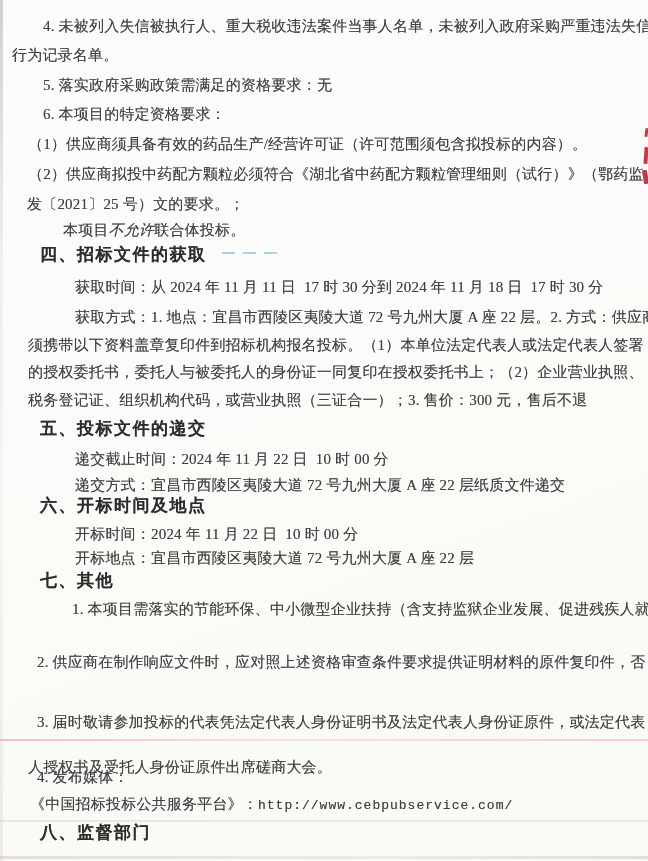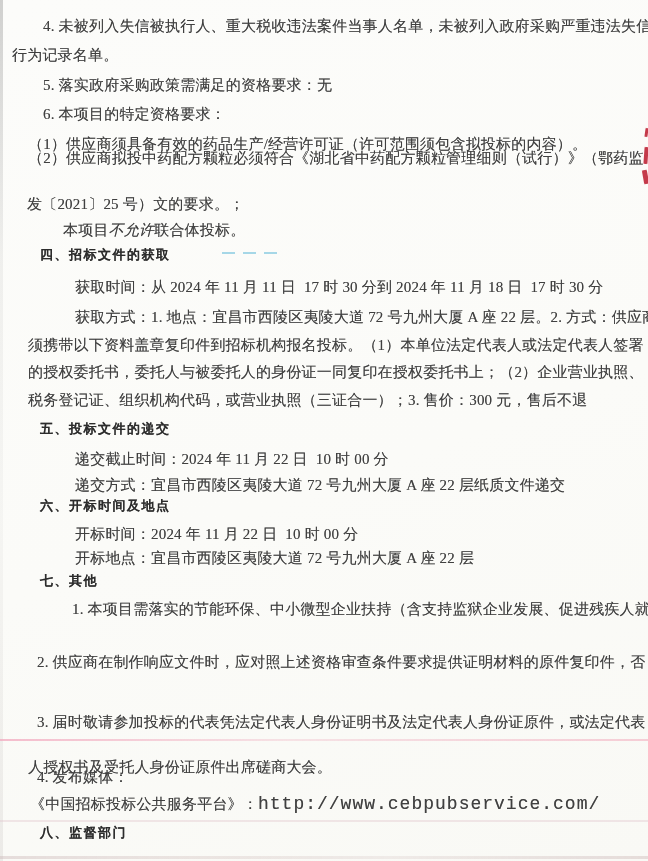--- a/index.html
+++ b/index.html
@@ -18,28 +18,28 @@
   .line{
     position:absolute;
     white-space:pre;
     font-size:15px;
     line-height:20px;
     color:#404040;
     letter-spacing:0.2px;
     text-shadow:0 0 0.5px rgba(70,70,70,0.55);
   }
   .heading{
-    font-size:13px;
+    font-size:17px;
     font-weight:700;
     color:#2c2c2c;
     letter-spacing:1.5px;
     text-shadow:0 0 0.6px rgba(40,40,40,0.6);
   }
   .it{font-style:italic;}
-  .url{font-family:"Liberation Mono","DejaVu Sans Mono",monospace;font-size:18px;letter-spacing:1px;}
+  .url{font-family:"Liberation Mono","DejaVu Sans Mono",monospace;font-size:13px;letter-spacing:1px;}
   
   .edge-left{
     position:absolute;left:0;top:0;width:3px;height:861px;
     background:linear-gradient(180deg,rgba(95,95,95,0.28) 0%,rgba(130,130,130,0.10) 30%,rgba(130,130,130,0.05) 60%,rgba(150,140,140,0.14) 100%);
   }
   .artifact{position:absolute;pointer-events:none;}
   .cyan-dashes{
     left:222px;top:252px;width:62px;height:2px;
     background:repeating-linear-gradient(90deg,rgba(150,208,228,0.85) 0 13px,rgba(150,208,228,0) 13px 21px);
     filter:blur(0.3px);
@@ -67,21 +67,21 @@
 </head>
 <body>
 
 <div class="page">
 
   <div class="line" style="left:43px;top:16px;">4. 未被列入失信被执行人、重大税收违法案件当事人名单，未被列入政府采购严重违法失信</div>
   <div class="line" style="left:12px;top:45px;">行为记录名单。</div>
   <div class="line" style="left:43px;top:75px;">5. 落实政府采购政策需满足的资格要求：无</div>
   <div class="line" style="left:43px;top:104px;">6. 本项目的特定资格要求：</div>
   <div class="line" style="left:28px;top:134px;">（1）供应商须具备有效的药品生产/经营许可证（许可范围须包含拟投标的内容）。</div>
-  <div class="line" style="left:28px;top:148px;text-align:right;">（2）供应商拟投中药配方颗粒必须符合《湖北省中药配方颗粒管理细则（试行）》（鄂药监</div>
+  <div class="line" style="left:28px;top:164px;text-align:right;">（2）供应商拟投中药配方颗粒必须符合《湖北省中药配方颗粒管理细则（试行）》（鄂药监</div>
   <div class="line" style="left:27px;top:194px;">发〔2021〕25 号）文的要求。；</div>
   <div class="line" style="left:63px;top:220px;"><span>本项目</span><span class="it">不允许</span><span>联合体投标。</span></div>
 
   <div class="line heading" style="left:40px;top:245px;">四、招标文件的获取</div>
   <div class="line" style="left:75px;top:277px;">获取时间：从 2024 年 11 月 11 日  17 时 30 分到 2024 年 11 月 18 日  17 时 30 分</div>
   <div class="line" style="left:75px;top:307px;">获取方式：1. 地点：宜昌市西陵区夷陵大道 72 号九州大厦 A 座 22 层。2. 方式：供应商</div>
   <div class="line" style="left:28px;top:335px;">须携带以下资料盖章复印件到招标机构报名投标。（1）本单位法定代表人或法定代表人签署</div>
   <div class="line" style="left:28px;top:362px;">的授权委托书，委托人与被委托人的身份证一同复印在授权委托书上；（2）企业营业执照、</div>
   <div class="line" style="left:28px;top:390px;">税务登记证、组织机构代码，或营业执照（三证合一）；3. 售价：300 元，售后不退</div>
 

